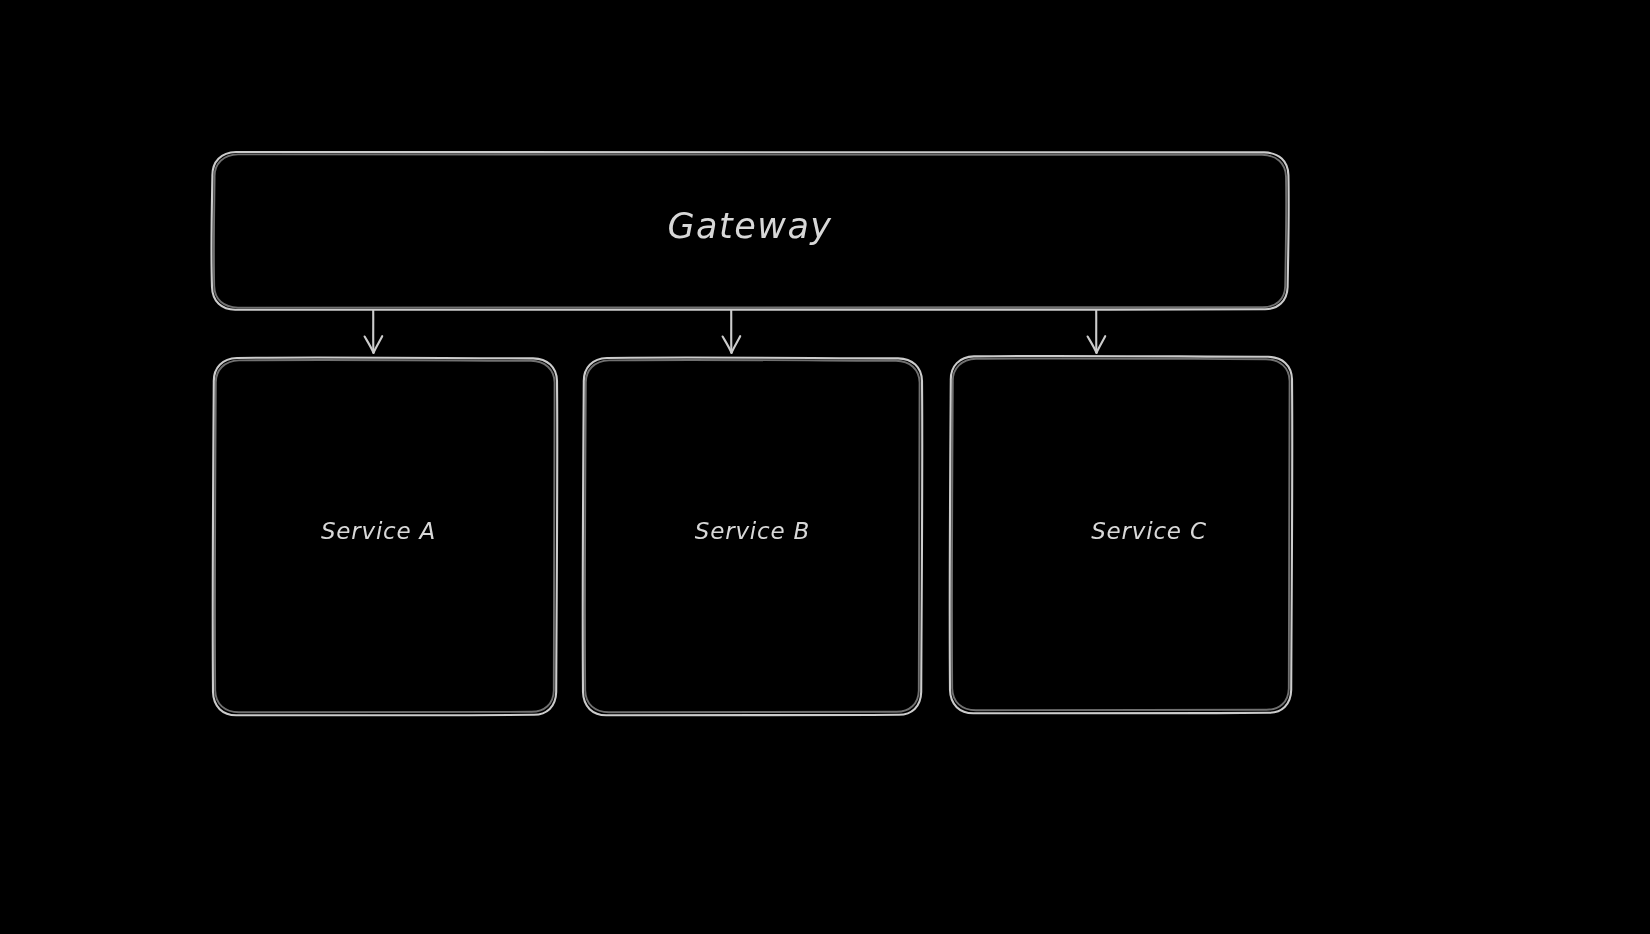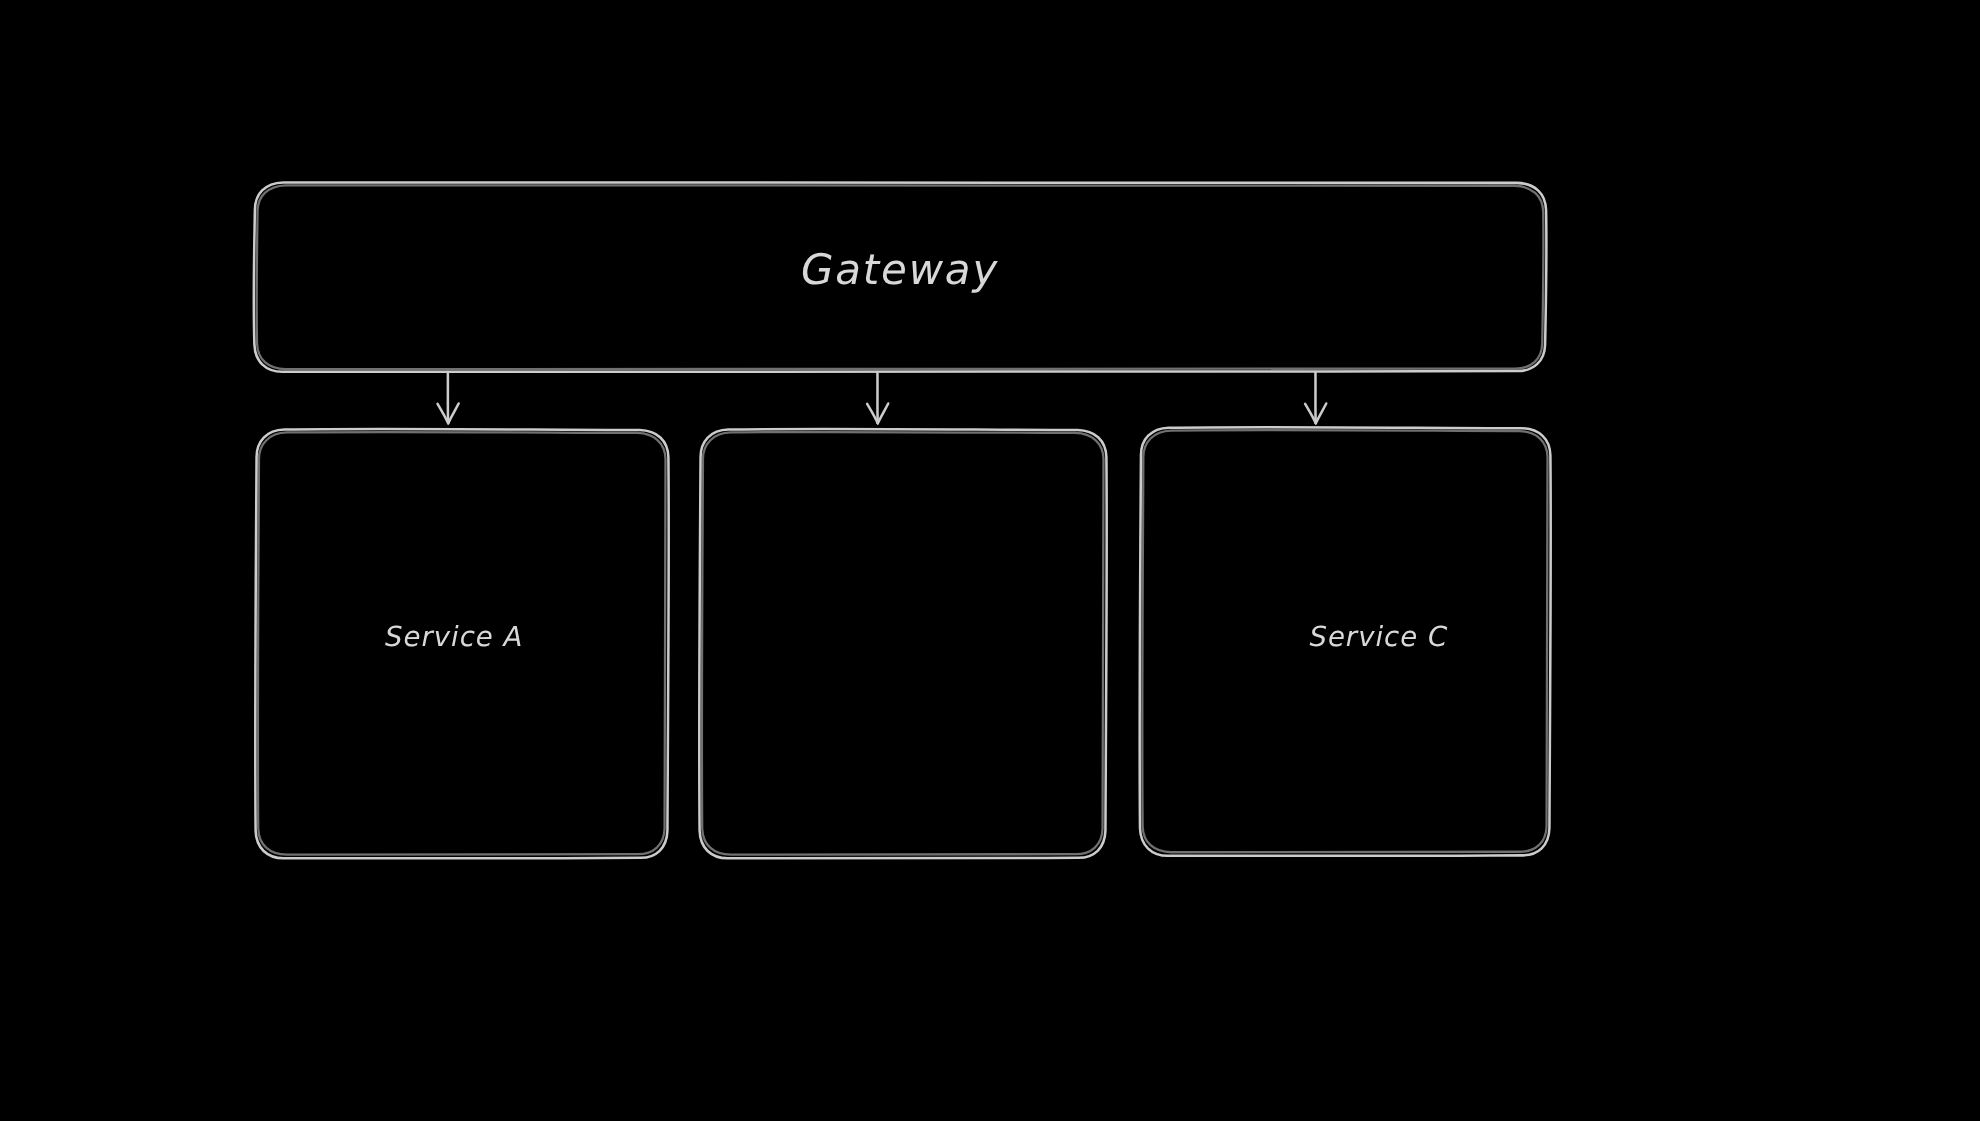--- a/index.html
+++ b/index.html
@@ -191,20 +191,21 @@
       <path class="stroke" d="M 1096.2 310 C 1096.4 322, 1096.0 338, 1096.4 352.5"></path>
       <path class="stroke" d="M 1087.6 336.5 C 1090.5 341.5, 1094 347, 1096.5 352.8"></path>
       <path class="stroke" d="M 1105.2 336.2 C 1102.6 341.4, 1099 347.2, 1096.5 352.8"></path>
     </g>
   </svg>
 
   <div class="node-label title" style="left:211px; top:206px; width:1078px;">Gateway</div>
 
   <div class="node-label service" style="left:213px; top:518px; width:307px;margin-left:12px;">Service A</div>
 
+  <div class="node-label service" style="left:583px; top:518px; width:339px;">Service B</div>
 
   <div class="node-label service" style="left:950px; top:518px; width:342px;padding-left:28px;">Service C</div>
 
   <div class="hit-area" style="left:211px; top:151px; width:1078px; height:159px;"></div>
 
   <div class="hit-area" style="left:213px; top:357px; width:344px; height:359px;"></div>
 
   <div class="hit-area" style="left:583px; top:357px; width:339px; height:359px;"></div>
 
   <div class="hit-area" style="left:950px; top:355px; width:342px; height:359px;"></div>

